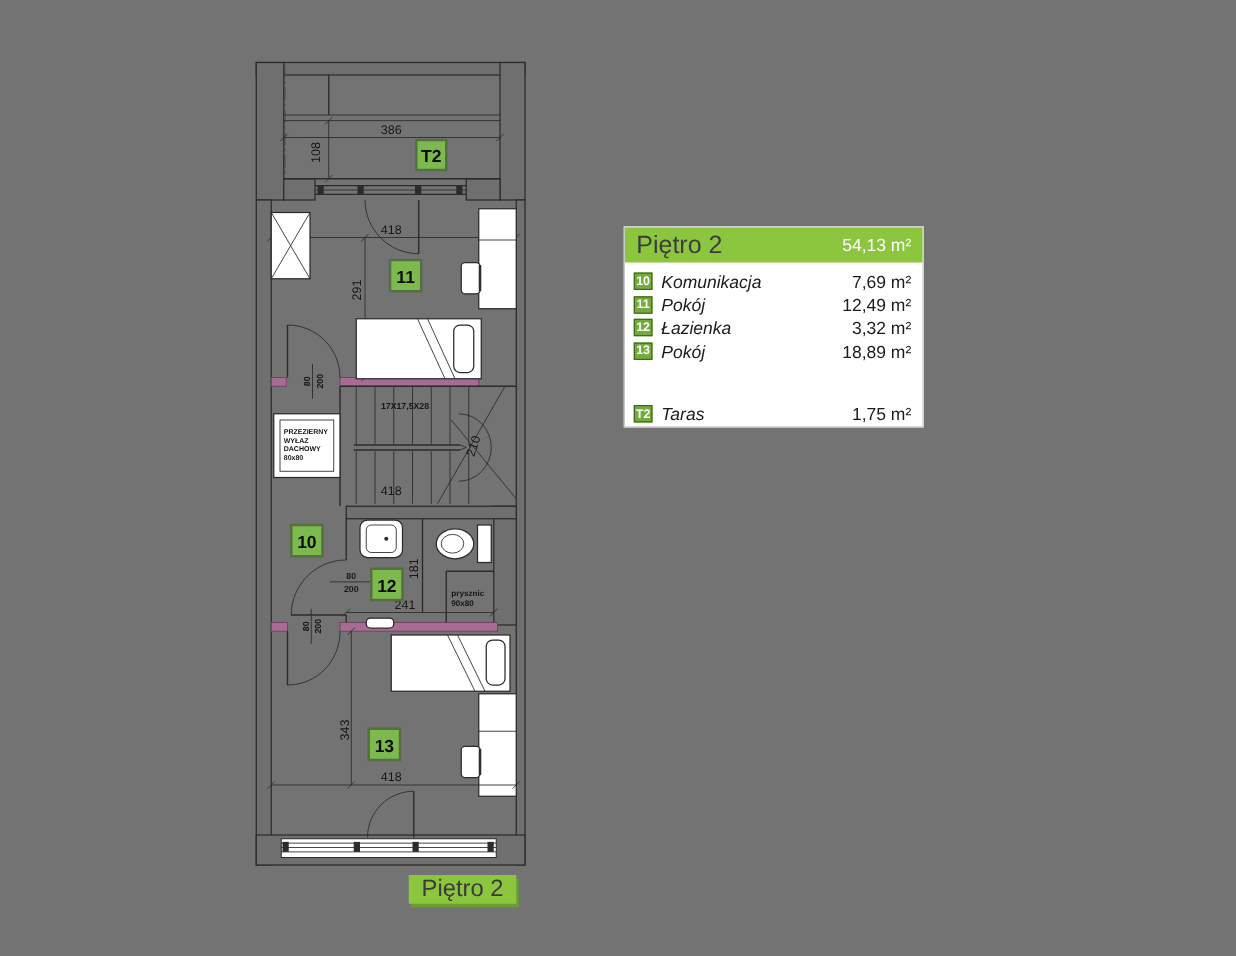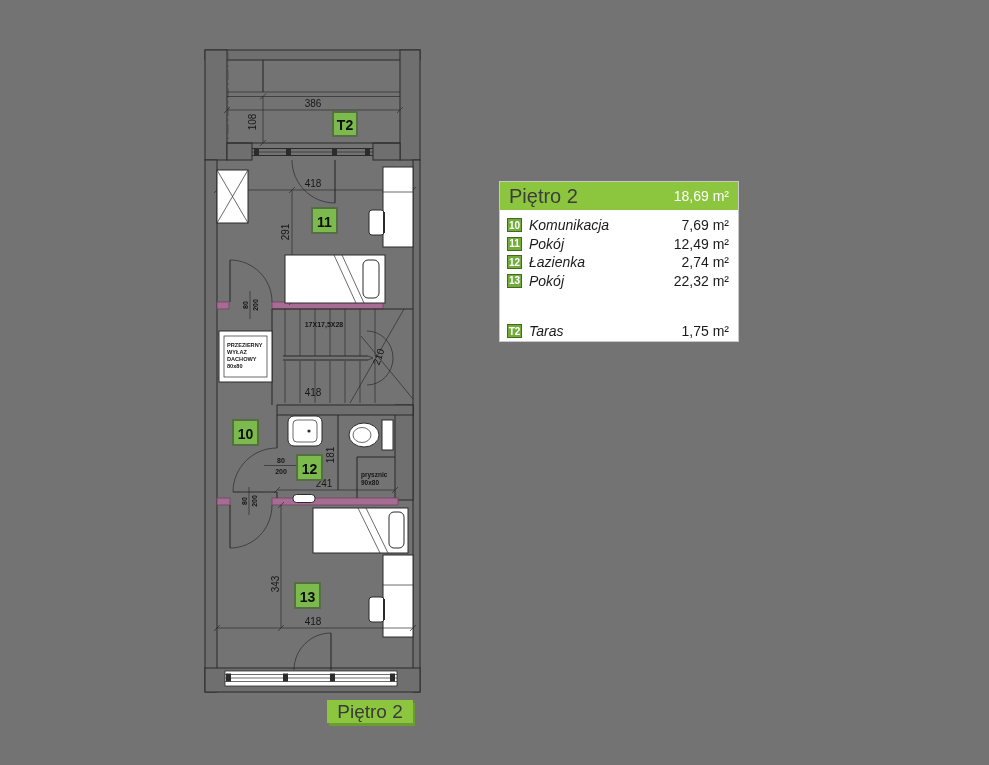--- a/index.html
+++ b/index.html
@@ -267,42 +267,42 @@
       <text class="btxt" x="307.5" y="601.5">13</text>
 
       <line class="ln" x1="331" y1="633" x2="331" y2="670"></line>
       <path class="thin" d="M294,670 C294,649.6 310.6,633 331,633"></path>
     </g>
   </svg>
 
   <div class="legend">
     <div class="lheader">
       <span class="ltitle">Piętro 2</span>
-      <span class="ltotal">18,69 m²</span>
+      <span class="ltotal">54,13 m²</span>
     </div>
     <div class="lrows">
       <div class="lrow">
         <span class="lbadge">10</span>
         <span class="llabel">Komunikacja</span>
         <span class="larea">7,69 m²</span>
       </div>
       <div class="lrow">
         <span class="lbadge">11</span>
         <span class="llabel">Pokój</span>
         <span class="larea">12,49 m²</span>
       </div>
       <div class="lrow">
         <span class="lbadge">12</span>
         <span class="llabel">Łazienka</span>
-        <span class="larea">2,74 m²</span>
+        <span class="larea">3,32 m²</span>
       </div>
       <div class="lrow">
         <span class="lbadge">13</span>
         <span class="llabel">Pokój</span>
-        <span class="larea">22,32 m²</span>
+        <span class="larea">18,89 m²</span>
       </div>
       <div class="lrow lrow-extra">
         <span class="lbadge">T2</span>
         <span class="llabel">Taras</span>
         <span class="larea">1,75 m²</span>
       </div>
     </div>
   </div>
 
   <div class="caption">Piętro 2</div>

